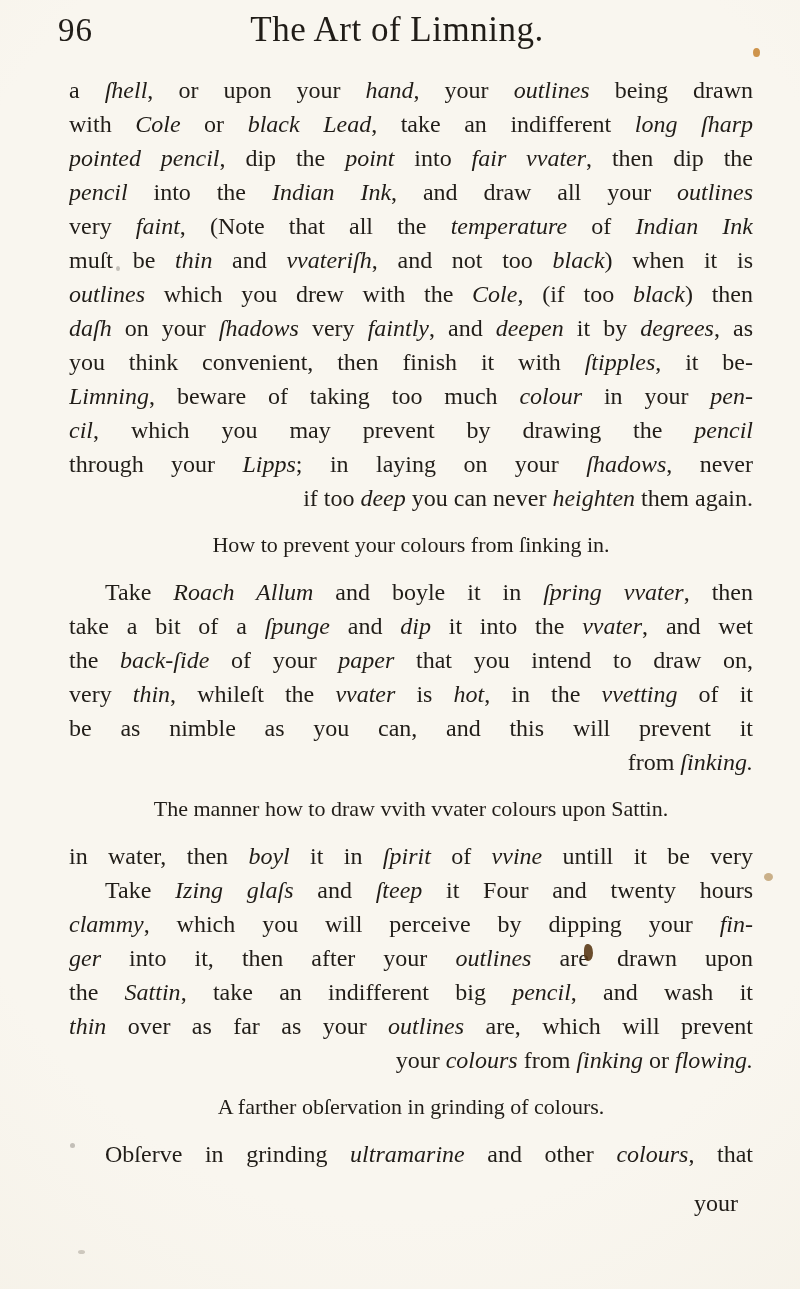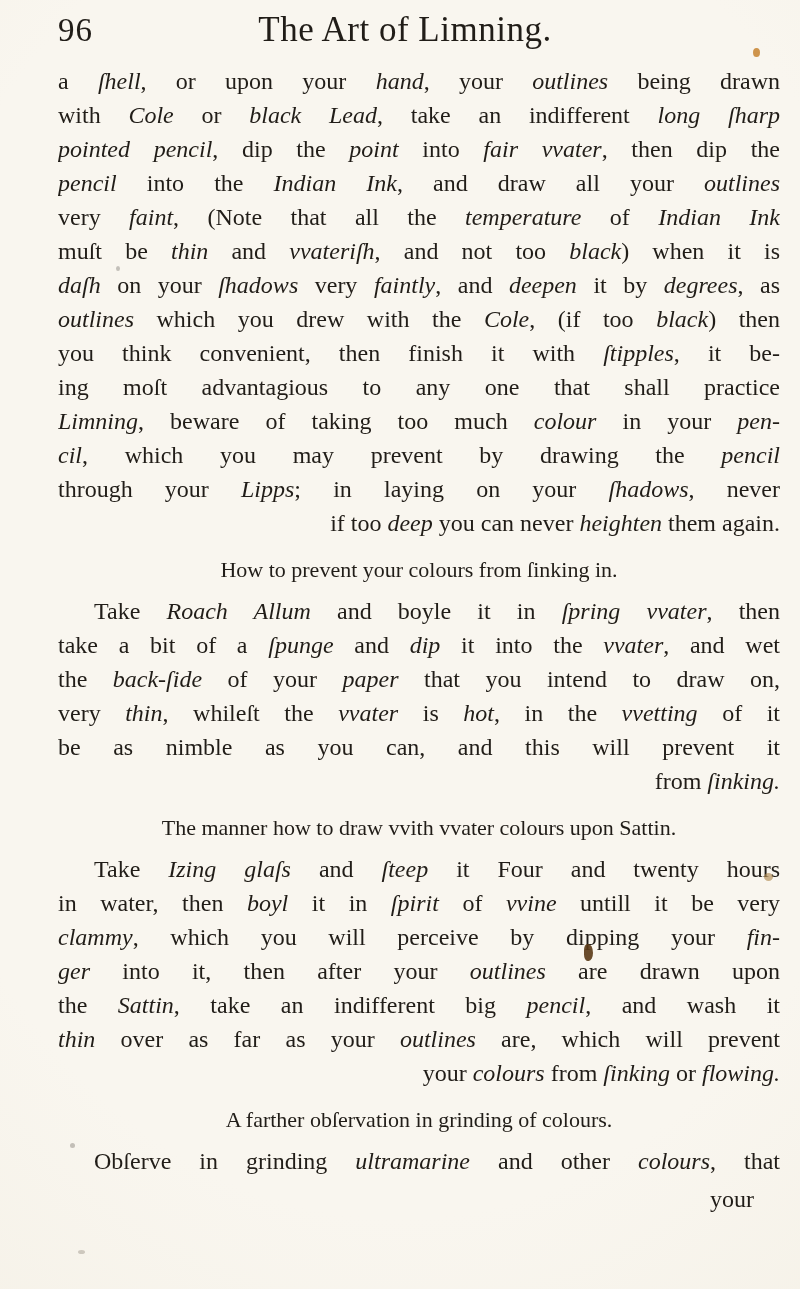--- a/index.html
+++ b/index.html
@@ -12,21 +12,21 @@
     overflow: hidden;
     font-family: "Liberation Serif", "DejaVu Serif", serif;
     color: #211d18;
     background: #f5f1e8;
   }
   .page {
     position: relative;
     width: 800px;
     height: 1289px;
     box-sizing: border-box;
-    padding: 10px 16px 0 54px;
+    padding: 10px 32px 0 54px;
     background: radial-gradient(ellipse 130% 105% at 50% 42%, #f9f6ef 50%, #f3efe4 85%, #ece6d7 100%);
   }
   .header {
     position: relative;
     height: 48px;
   }
   .page-number {
     position: absolute;
     left: 4px;
     top: 2px;
@@ -40,21 +40,21 @@
     top: 0;
     text-align: center;
     font-size: 35px;
     letter-spacing: 0.5px;
   }
   .text-block {
     margin-top: 6px;
     font-size: 24px;
     line-height: 34px;
   }
-  .paragraph { margin: 4px; }
+  .paragraph { margin: 15px; }
   .line {
     text-align: right;
     max-height: 34px;
     overflow: hidden;
   }
   .line.just {
     text-align: justify;
     text-align-last: justify;
   }
   .line.indent { text-indent: 36px; }
@@ -93,42 +93,41 @@
   </div>
 
   <div class="text-block">
       <div class="paragraph">
         <div class="line just"><span>a </span><span class="it">ſhell</span><span>, or upon your </span><span class="it">hand</span><span>, your </span><span class="it">outlines</span><span> being drawn</span></div>
         <div class="line just"><span>with </span><span class="it">Cole</span><span> or </span><span class="it">black Lead</span><span>, take an indifferent </span><span class="it">long ſharp</span></div>
         <div class="line just"><span class="it">pointed pencil</span><span>, dip the </span><span class="it">point</span><span> into </span><span class="it">fair vvater</span><span>, then dip the</span></div>
         <div class="line just"><span class="it">pencil</span><span> into the </span><span class="it">Indian Ink</span><span>, and draw all your </span><span class="it">outlines</span></div>
         <div class="line just"><span>very </span><span class="it">faint</span><span>, (Note that all the </span><span class="it">temperature</span><span> of </span><span class="it">Indian Ink</span></div>
         <div class="line just"><span>muſt be </span><span class="it">thin</span><span> and </span><span class="it">vvateriſh</span><span>, and not too </span><span class="it">black</span><span>) when it is</span></div>
+        <div class="line just"><span class="it">outlines</span><span> which you drew with the </span><span class="it">Cole</span><span>, (if too </span><span class="it">black</span><span>) then</span></div>
         <div class="line just"><span class="it">daſh</span><span> on your </span><span class="it">ſhadows</span><span> very </span><span class="it">faintly</span><span>, and </span><span class="it">deepen</span><span> it by </span><span class="it">degrees</span><span>, as</span></div>
-        <div class="line just"><span class="it">outlines</span><span> which you drew with the </span><span class="it">Cole</span><span>, (if too </span><span class="it">black</span><span>) then</span></div>
         <div class="line just"><span>you think convenient, then finish it with </span><span class="it">ſtipples</span><span>, it be-</span></div>
-        <div class="line just"><span>ing moſt advantagious to any one that shall practice</span></div>
         <div class="line just"><span class="it">Limning</span><span>, beware of taking too much </span><span class="it">colour</span><span> in your </span><span class="it">pen-</span></div>
         <div class="line just"><span class="it">cil</span><span>, which you may prevent by drawing the </span><span class="it">pencil</span></div>
         <div class="line just"><span>through your </span><span class="it">Lipps</span><span>; in laying on your </span><span class="it">ſhadows</span><span>, never</span></div>
         <div class="line"><span>if too </span><span class="it">deep</span><span> you can never </span><span class="it">heighten</span><span> them again.</span></div>
       </div>
       <div class="section-heading">How to prevent your colours from ſinking in.</div>
       <div class="paragraph">
         <div class="line just indent"><span>Take </span><span class="it">Roach Allum</span><span> and boyle it in </span><span class="it">ſpring vvater</span><span>, then</span></div>
         <div class="line just"><span>take a bit of a </span><span class="it">ſpunge</span><span> and </span><span class="it">dip</span><span> it into the </span><span class="it">vvater</span><span>, and wet</span></div>
         <div class="line just"><span>the </span><span class="it">back-ſide</span><span> of your </span><span class="it">paper</span><span> that you intend to draw on,</span></div>
         <div class="line just"><span>very </span><span class="it">thin</span><span>, whileſt the </span><span class="it">vvater</span><span> is </span><span class="it">hot</span><span>, in the </span><span class="it">vvetting</span><span> of it</span></div>
         <div class="line just"><span>be as nimble as you can, and this will prevent it</span></div>
         <div class="line"><span>from </span><span class="it">ſinking.</span></div>
       </div>
       <div class="section-heading">The manner how to draw vvith vvater colours upon Sattin.</div>
       <div class="paragraph">
+        <div class="line just"><span>in water, then </span><span class="it">boyl</span><span> it in </span><span class="it">ſpirit</span><span> of </span><span class="it">vvine</span><span> untill it be very</span></div>
         <div class="line just indent"><span>Take </span><span class="it">Izing glaſs</span><span> and </span><span class="it">ſteep</span><span> it Four and twenty hours</span></div>
-        <div class="line just"><span>in water, then </span><span class="it">boyl</span><span> it in </span><span class="it">ſpirit</span><span> of </span><span class="it">vvine</span><span> untill it be very</span></div>
         <div class="line just"><span class="it">clammy</span><span>, which you will perceive by dipping your </span><span class="it">fin-</span></div>
         <div class="line just"><span class="it">ger</span><span> into it, then after your </span><span class="it">outlines</span><span> are drawn upon</span></div>
         <div class="line just"><span>the </span><span class="it">Sattin</span><span>, take an indifferent big </span><span class="it">pencil</span><span>, and wash it</span></div>
         <div class="line just"><span class="it">thin</span><span> over as far as your </span><span class="it">outlines</span><span> are, which will prevent</span></div>
         <div class="line"><span>your </span><span class="it">colours</span><span> from </span><span class="it">ſinking</span><span> or </span><span class="it">flowing.</span></div>
       </div>
       <div class="section-heading">A farther obſervation in grinding of colours.</div>
       <div class="paragraph">
         <div class="line just indent"><span>Obſerve in grinding </span><span class="it">ultramarine</span><span> and other </span><span class="it">colours</span><span>, that</span></div>
       </div>

